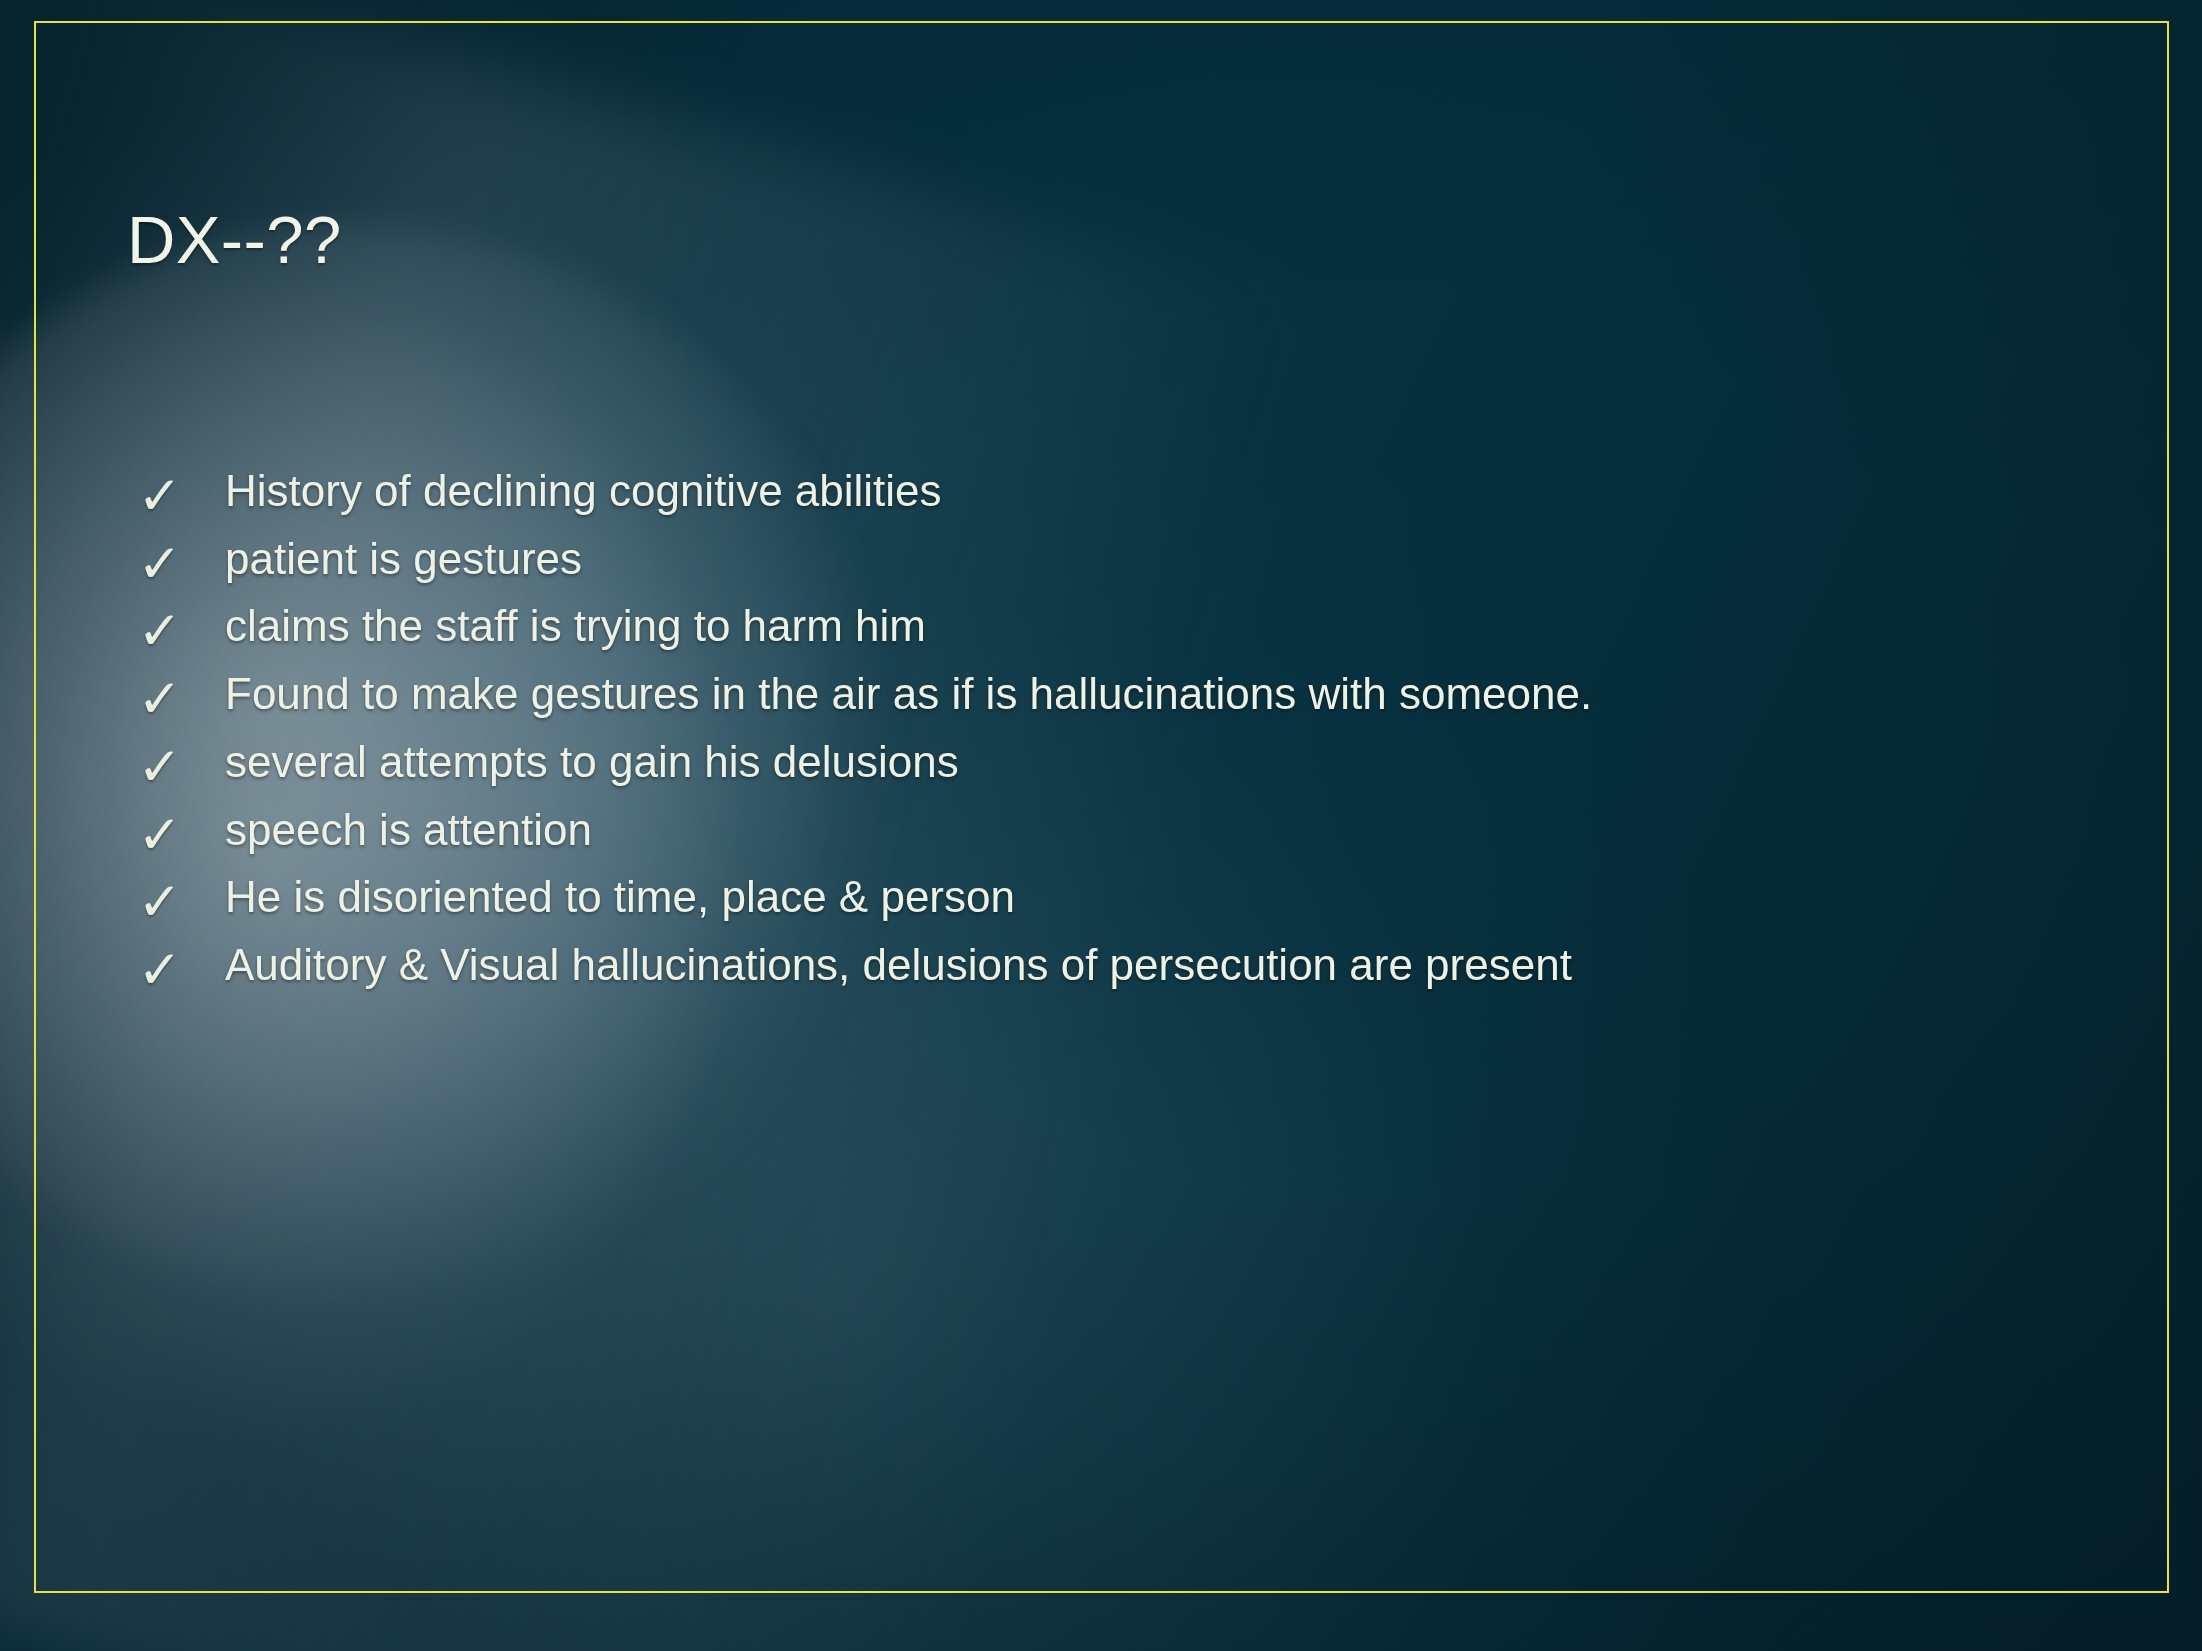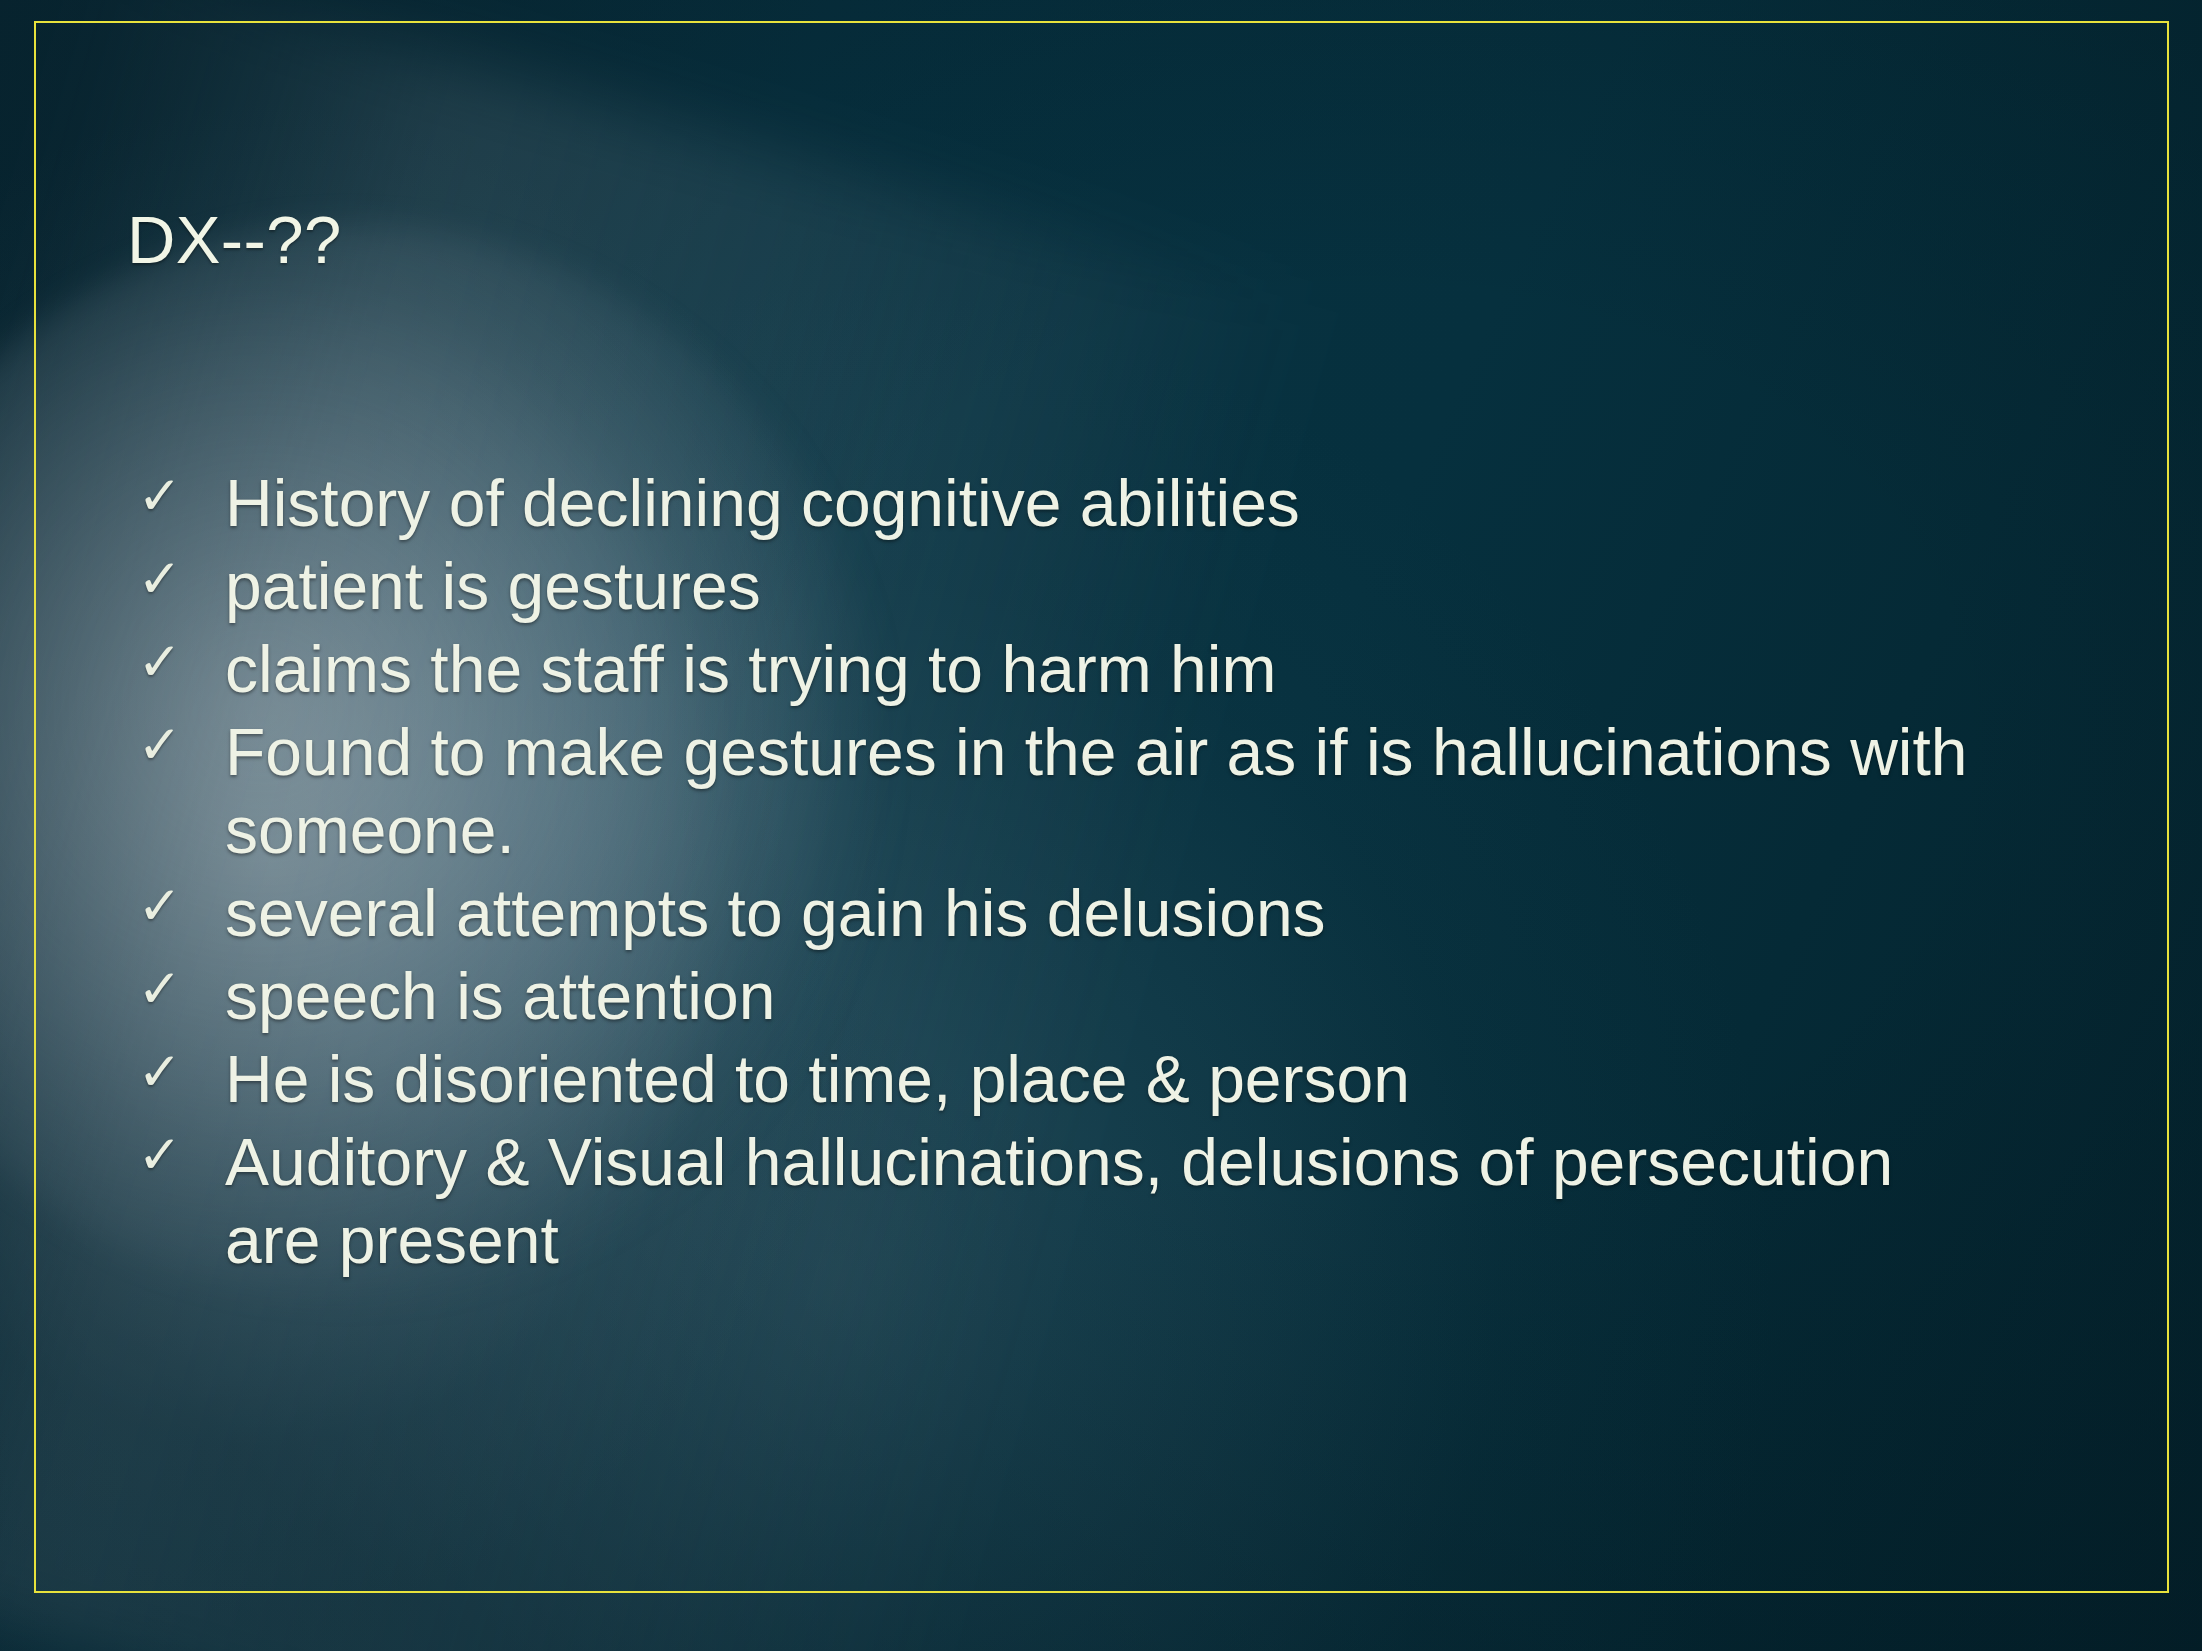--- a/index.html
+++ b/index.html
@@ -109,21 +109,21 @@
     line-height: 1.18;
     color: #e9eee0;
     text-align: left;
     padding-left: 8.6px;
     box-sizing: border-box;
     text-shadow: 0 1.7px 2.6px rgba(0,0,0,0.35);
   }
 
   .bullet-text {
     flex: 1 1 auto;
-    font-size: 66px;
+    font-size: 44px;
     line-height: 1.18;
     color: #eef2e5;
     text-shadow: 0 1.7px 3.4px rgba(0,0,0,0.4);
     max-width: 1772px;
   }
 </style>
 </head>
 <body>
 
 <div class="slide">

